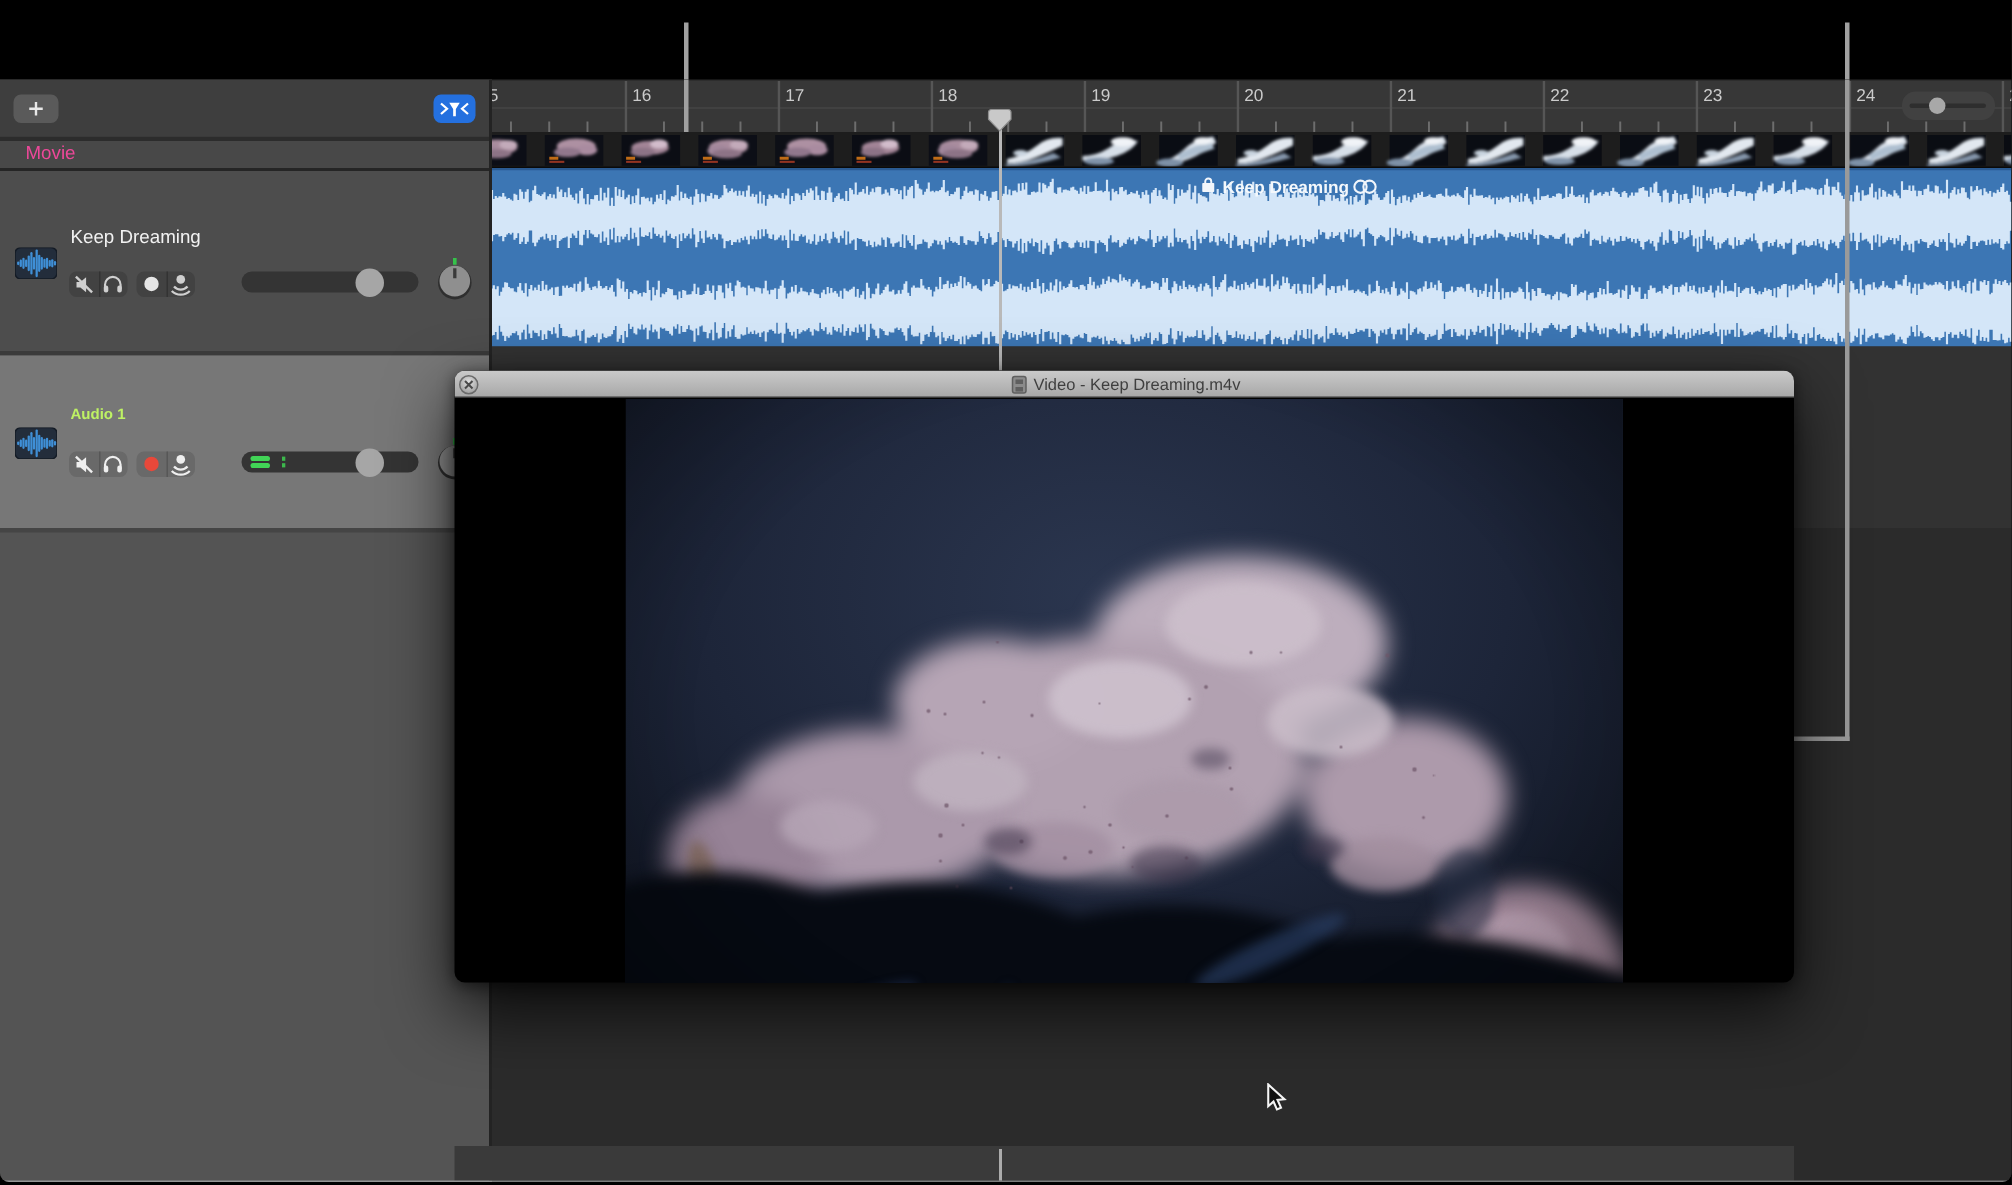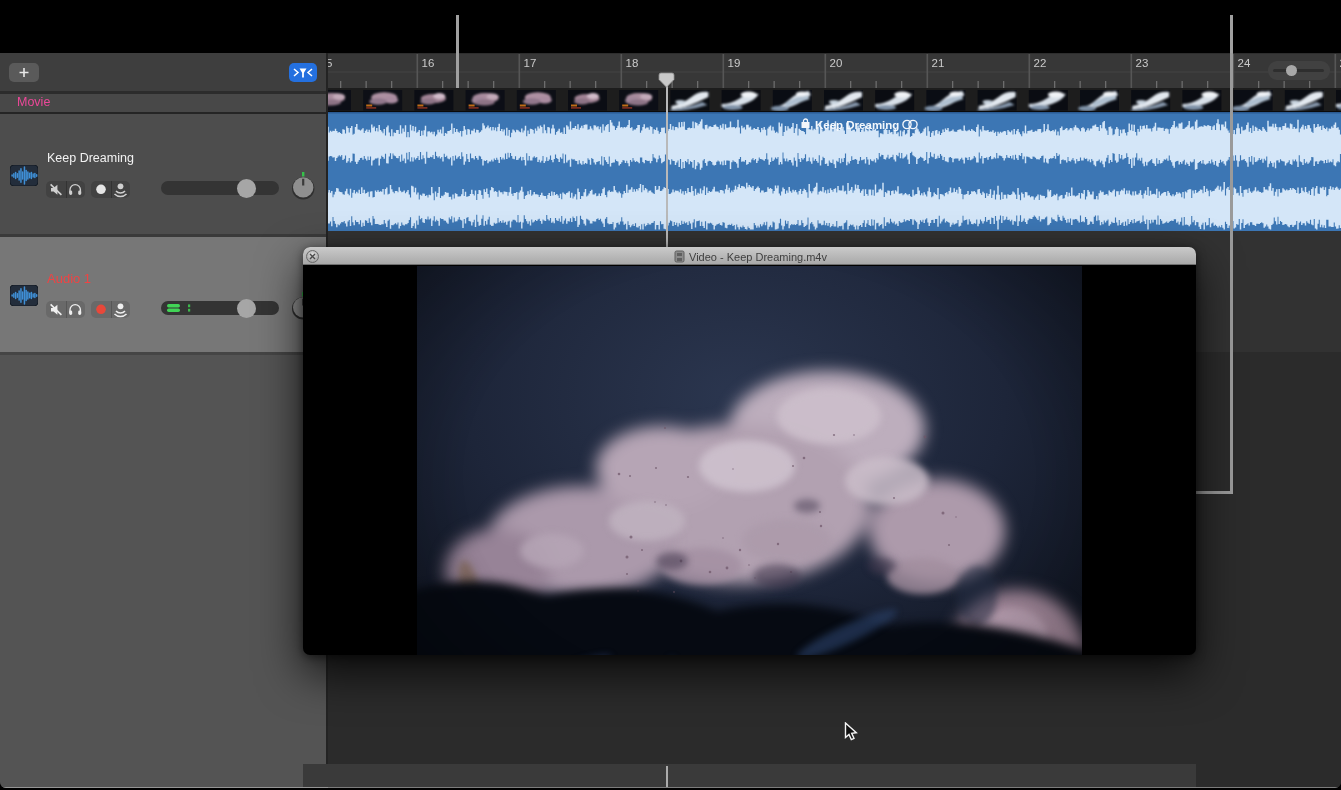--- a/index.html
+++ b/index.html
@@ -87,21 +87,21 @@
       <rect x="11.9" y="6.25" width="1.5" height="8.5" rx="0.75" fill="#3f8fd6"></rect>
       <rect x="13.7" y="1.25" width="1.5" height="18.5" rx="0.75" fill="#3f8fd6"></rect>
       <rect x="15.4" y="4.75" width="1.5" height="11.5" rx="0.75" fill="#3f8fd6"></rect>
       <rect x="17.1" y="6.25" width="1.5" height="8.5" rx="0.75" fill="#3f8fd6"></rect>
       <rect x="18.9" y="7.50" width="1.5" height="6" rx="0.75" fill="#3f8fd6"></rect>
       <rect x="20.6" y="6.75" width="1.5" height="7.5" rx="0.75" fill="#3f8fd6"></rect>
       <rect x="22.4" y="8.25" width="1.5" height="4.5" rx="0.75" fill="#3f8fd6"></rect>
       <rect x="24.1" y="7.75" width="1.5" height="5.5" rx="0.75" fill="#3f8fd6"></rect>
       <rect x="25.9" y="9.00" width="1.5" height="3" rx="0.75" fill="#3f8fd6"></rect>
  </svg>
- <div class="abs" style="left:47px;top:218px;font-size:13px;color:#ef4444;">Audio 1</div>
+ <div class="abs" style="left:47px;top:218px;font-size:10px;color:#bef264;font-weight:bold;">Audio 1</div>
  <div class="abs" style="left:46px;top:248px;width:39px;height:16.5px;background:#696969;border-radius:5px;"></div>
  <div class="abs" style="left:65.5px;top:248px;width:1px;height:16.5px;background:#575757;"></div>
  <svg class="abs" style="left:46px;top:248px" width="39" height="17">
    <g stroke="#efefef" fill="none" stroke-width="1.2">
      <path d="M5 7 h2.6 l3.8-3.2 v10 l-3.8-3.2 H5 z" fill="#efefef" stroke="none"></path>
      <path d="M4.6 3.4 L15.4 13.9" stroke-width="1.6"></path>
      <path d="M24 12 v-3.2 a5.2 5.2 0 0 1 10.4 0 V12" stroke-width="1.4"></path>
      <rect x="23.2" y="9.4" width="3" height="4.6" rx="1.4" fill="#efefef" stroke="none"></rect>
      <rect x="32.2" y="9.4" width="3" height="4.6" rx="1.4" fill="#efefef" stroke="none"></rect>
    </g>

